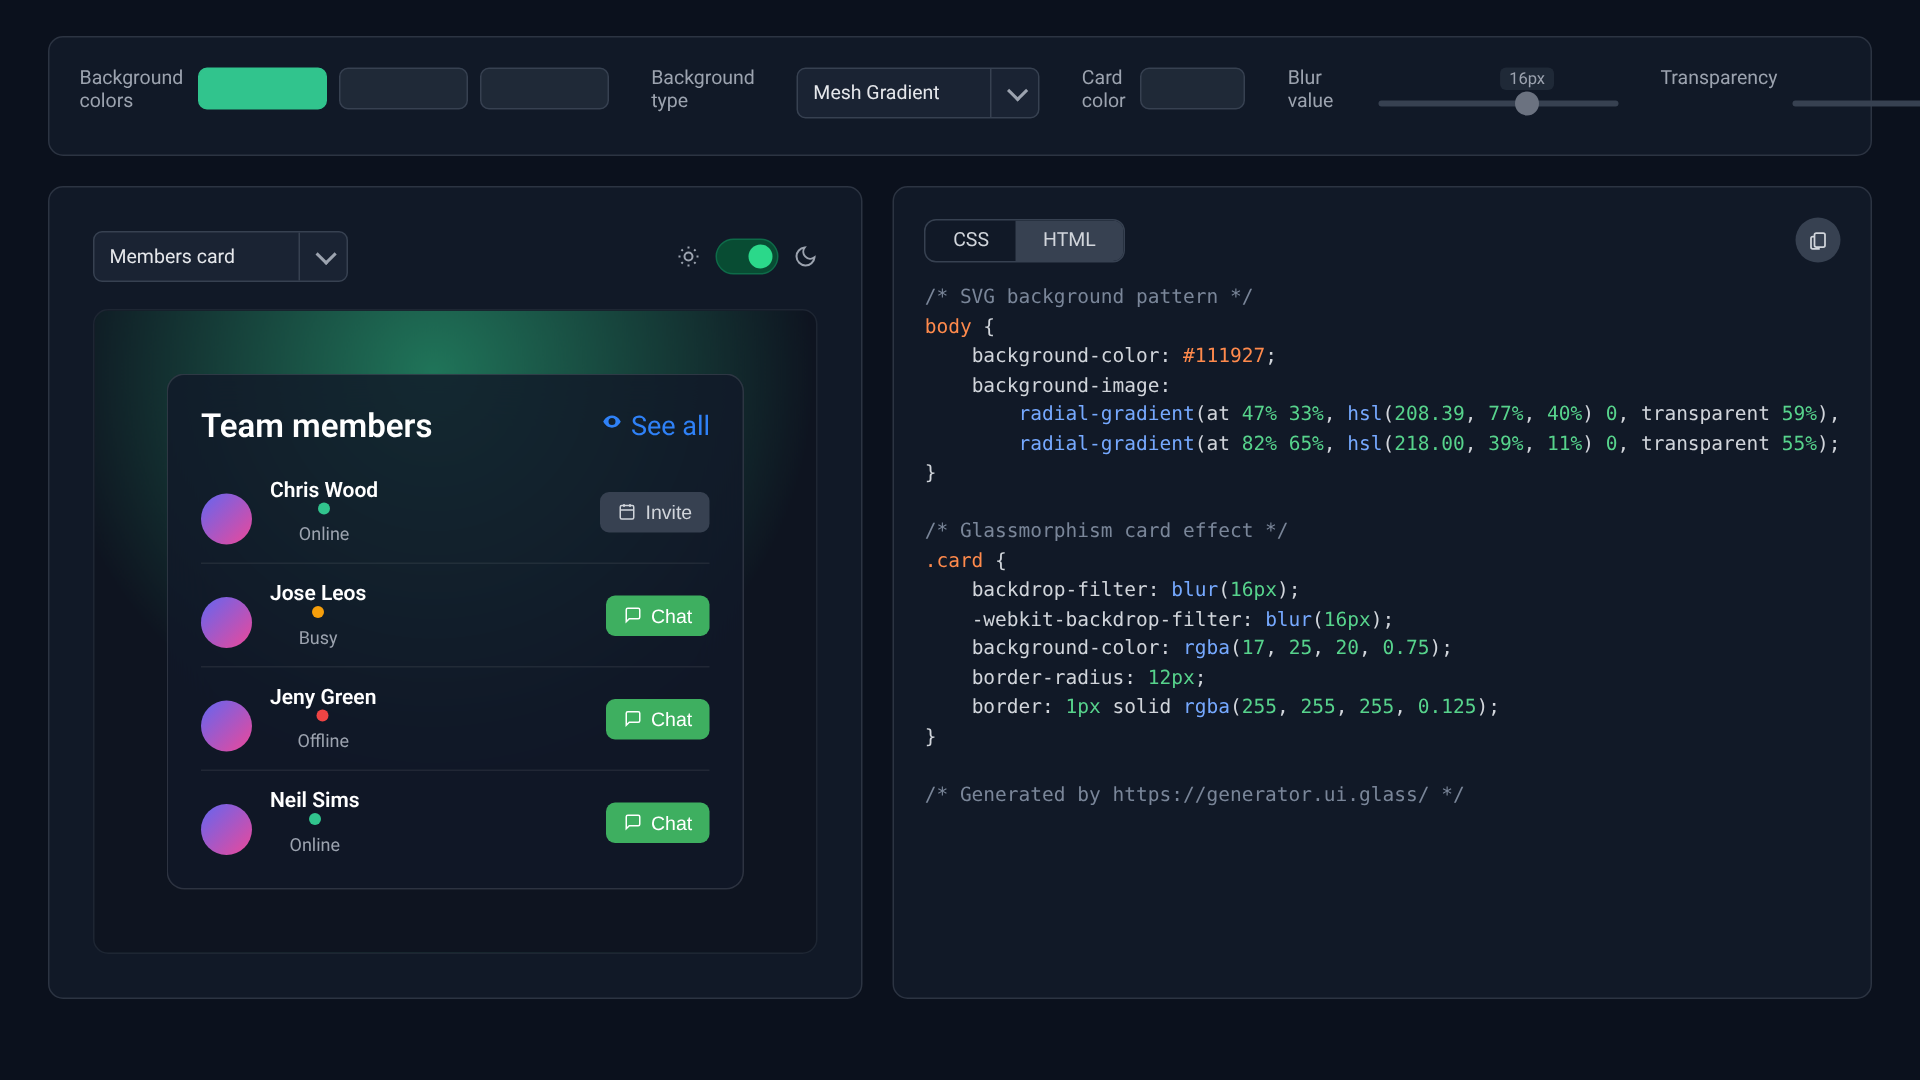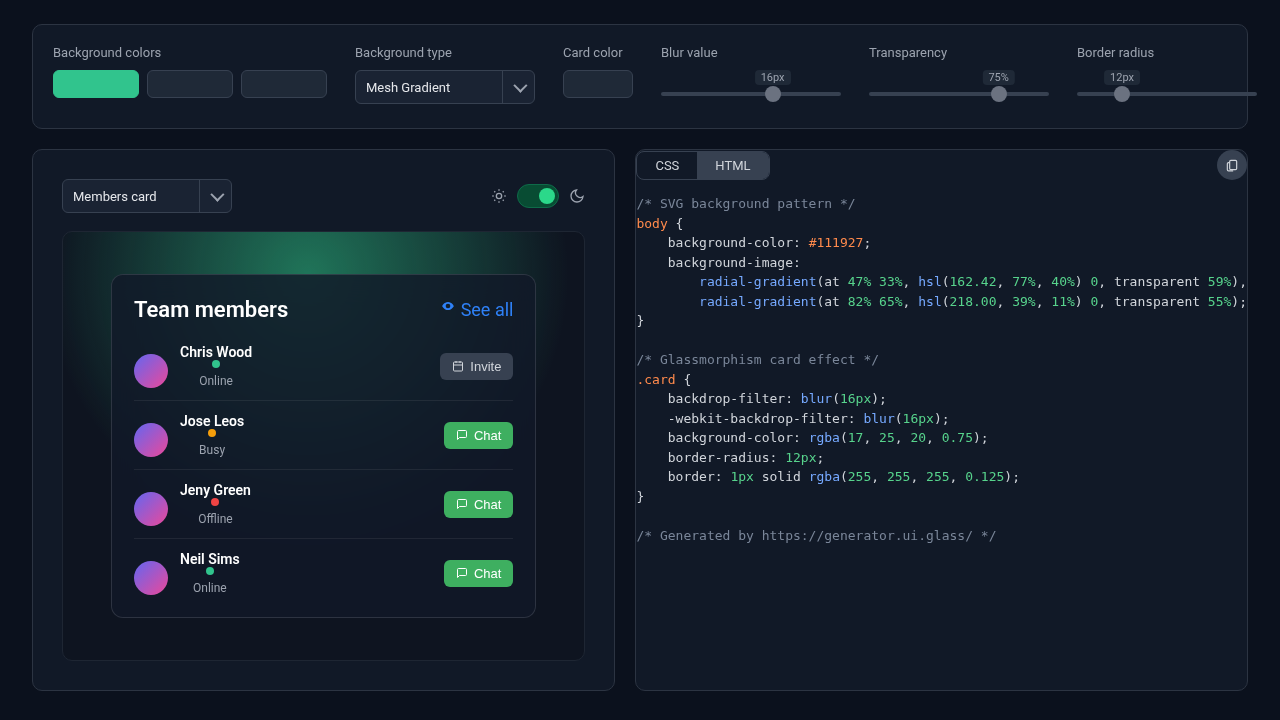--- a/index.html
+++ b/index.html
@@ -31,21 +31,21 @@
     border: 1px solid var(--panel-border);
     border-radius: 10px;
   }
   
   .controls {
     display: flex;
     gap: 28px;
     padding: 20px 20px 24px;
     align-items: flex-start;
   }
-  .ctrl-group { display: flex; flex-direction: column; gap: 10px; }
+  .ctrl-group { display: flex; flex-direction: row; gap: 10px; }
   .ctrl-label { color: var(--muted); font-size: 13px; }
   .swatches { display: flex; gap: 8px; }
   .swatch {
     width: 86px; height: 28px; border-radius: 6px;
     border: 1px solid #374151;
     background: #1f2937;
   }
   .swatch.filled { background: var(--green); border-color: var(--green); }
   .dropdown {
     display: flex; align-items: stretch;
@@ -73,21 +73,21 @@
   }
   .slider-val {
     position: absolute; top: -4px; transform: translateX(-50%);
     font-size: 11px; color: var(--muted);
     background: #1f2937; padding: 1px 6px; border-radius: 4px;
   }
   
   .main-row { display: flex; gap: 20px; margin-top: 20px; }
   .left-panel, .right-panel { flex: 1; }
   .left-panel { padding: 29px; position: relative; }
-  .right-panel { }
+  .right-panel { padding: 20px; }
   
   .left-head {
     display: flex; align-items: center; justify-content: space-between;
     margin-bottom: 18px;
   }
   .toggle-group { display:flex; align-items:center; gap:10px; }
   .toggle {
     width: 42px; height: 24px; border-radius: 12px;
     background: #084c33; border:1px solid #0e6b49;
     position: relative;
@@ -363,21 +363,21 @@
             <rect x="8" y="4" width="12" height="16" rx="2"></rect>
             <path d="M8 8H6a2 2 0 00-2 2v10a2 2 0 002 2h8"></path>
           </svg>
       </div>
     </div>
 
 <pre class="code"><span class="c-comment">/* SVG background pattern */</span>
 <span class="c-sel">body</span> {
     <span class="c-prop">background-color</span>: <span class="c-hex">#111927</span>;
     <span class="c-prop">background-image</span>:
-        <span class="c-func">radial-gradient</span>(<span>at</span> <span class="c-num">47%</span> <span class="c-num">33%</span>, <span class="c-func">hsl</span>(<span class="c-num">162.42</span>, <span class="c-num">77%</span>, <span class="c-num">40%</span>) <span class="c-num">0</span>, <span>transparent</span> <span class="c-num">59%</span>),
+        <span class="c-func">radial-gradient</span>(<span>at</span> <span class="c-num">47%</span> <span class="c-num">33%</span>, <span class="c-func">hsl</span>(<span class="c-num">208.39</span>, <span class="c-num">77%</span>, <span class="c-num">40%</span>) <span class="c-num">0</span>, <span>transparent</span> <span class="c-num">59%</span>),
         <span class="c-func">radial-gradient</span>(<span>at</span> <span class="c-num">82%</span> <span class="c-num">65%</span>, <span class="c-func">hsl</span>(<span class="c-num">218.00</span>, <span class="c-num">39%</span>, <span class="c-num">11%</span>) <span class="c-num">0</span>, <span>transparent</span> <span class="c-num">55%</span>);
 }
 
 <span class="c-comment">/* Glassmorphism card effect */</span>
 <span class="c-sel">.card</span> {
     <span class="c-prop">backdrop-filter</span>: <span class="c-func">blur</span>(<span class="c-num">16px</span>);
     <span class="c-prop">-webkit-backdrop-filter</span>: <span class="c-func">blur</span>(<span class="c-num">16px</span>);
     <span class="c-prop">background-color</span>: <span class="c-func">rgba</span>(<span class="c-num">17</span>, <span class="c-num">25</span>, <span class="c-num">20</span>, <span class="c-num">0.75</span>);
     <span class="c-prop">border-radius</span>: <span class="c-num">12px</span>;
     <span class="c-prop">border</span>: <span class="c-num">1px</span> <span>solid</span> <span class="c-func">rgba</span>(<span class="c-num">255</span>, <span class="c-num">255</span>, <span class="c-num">255</span>, <span class="c-num">0.125</span>);

